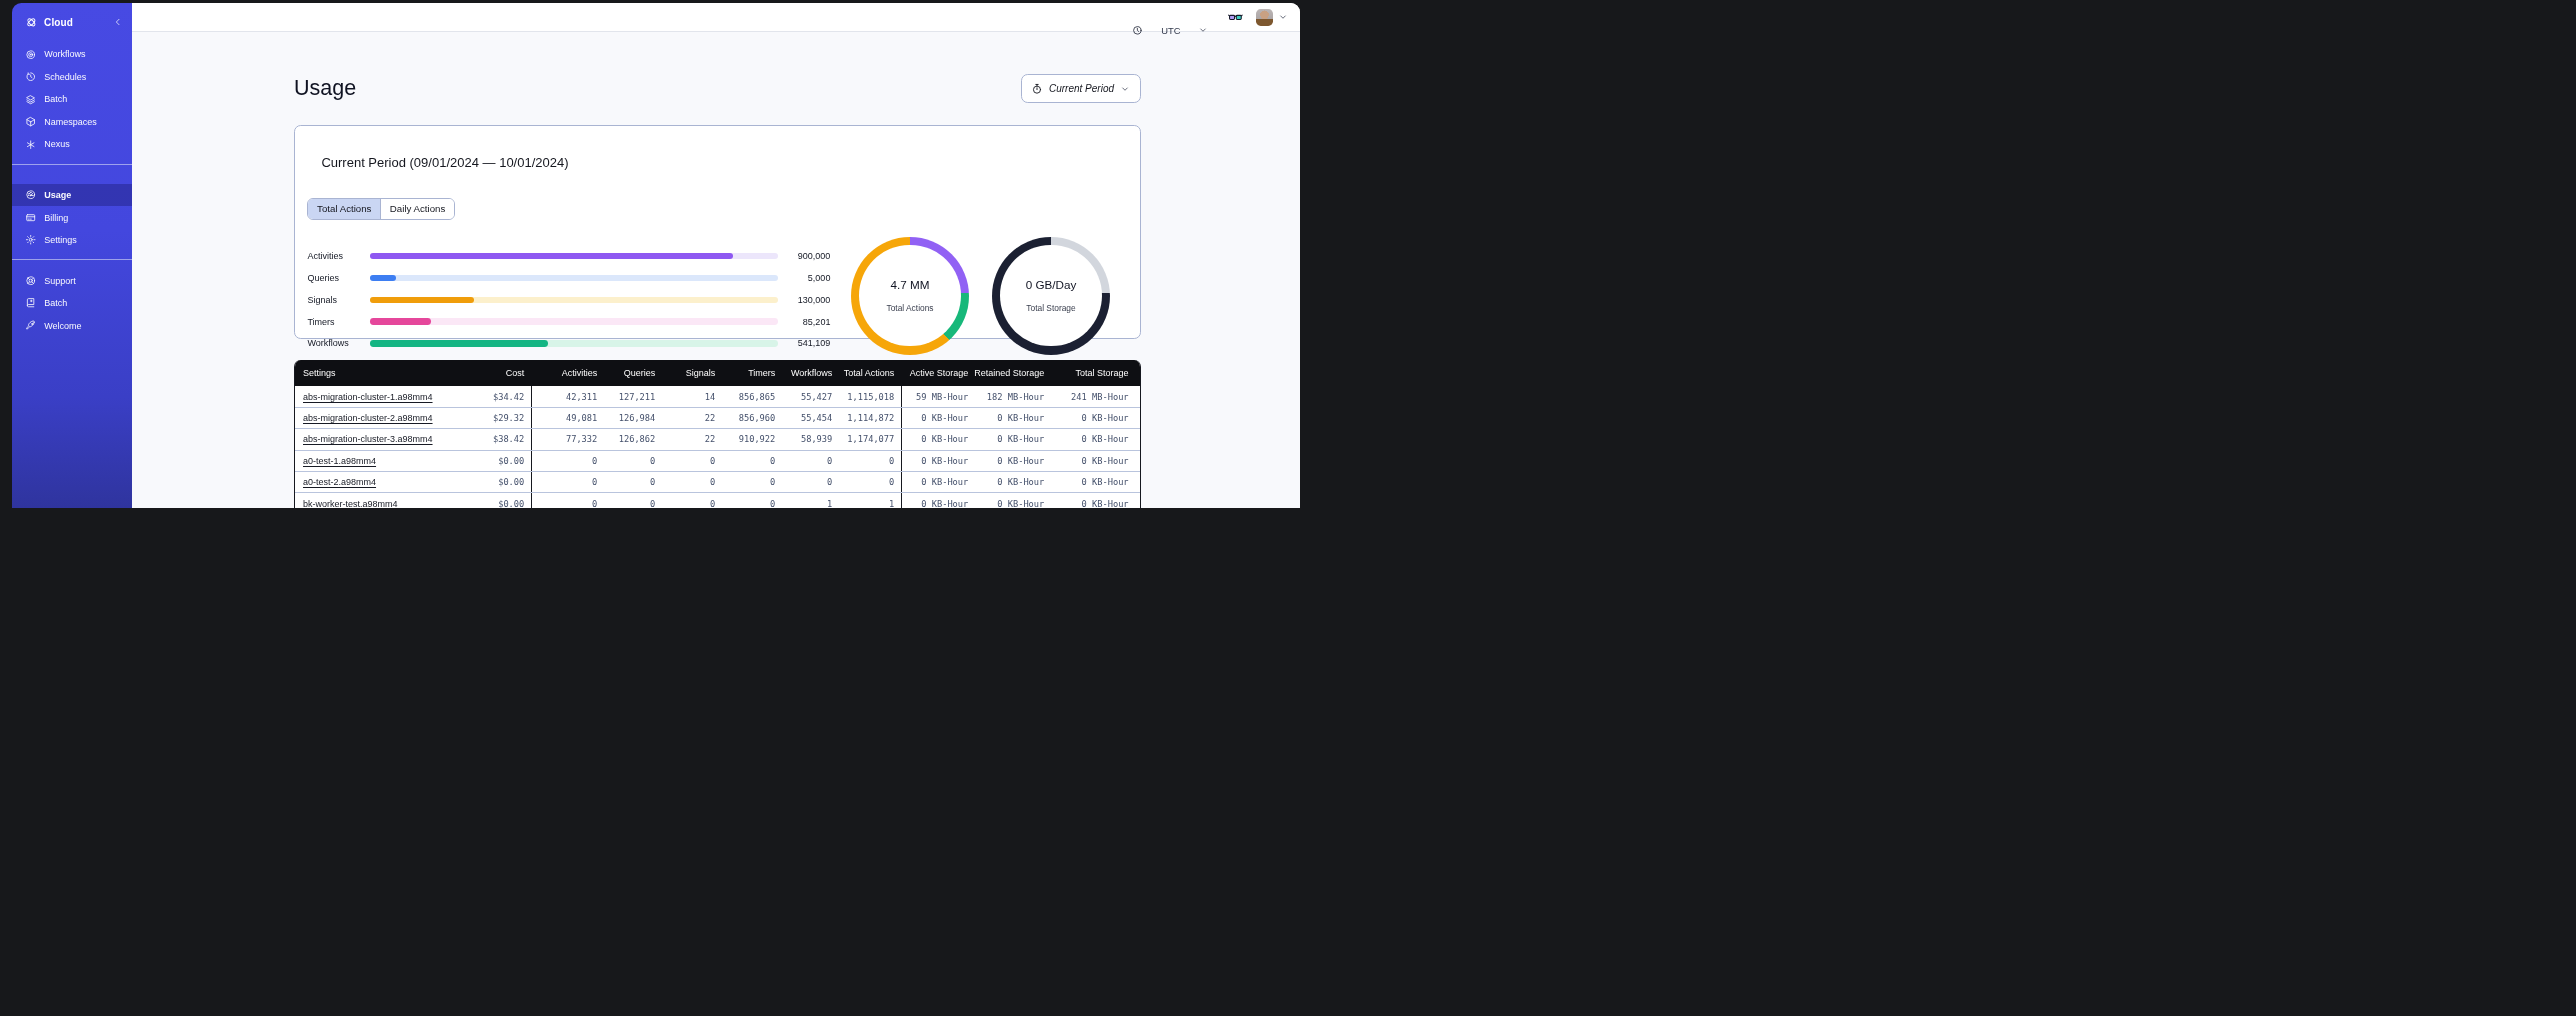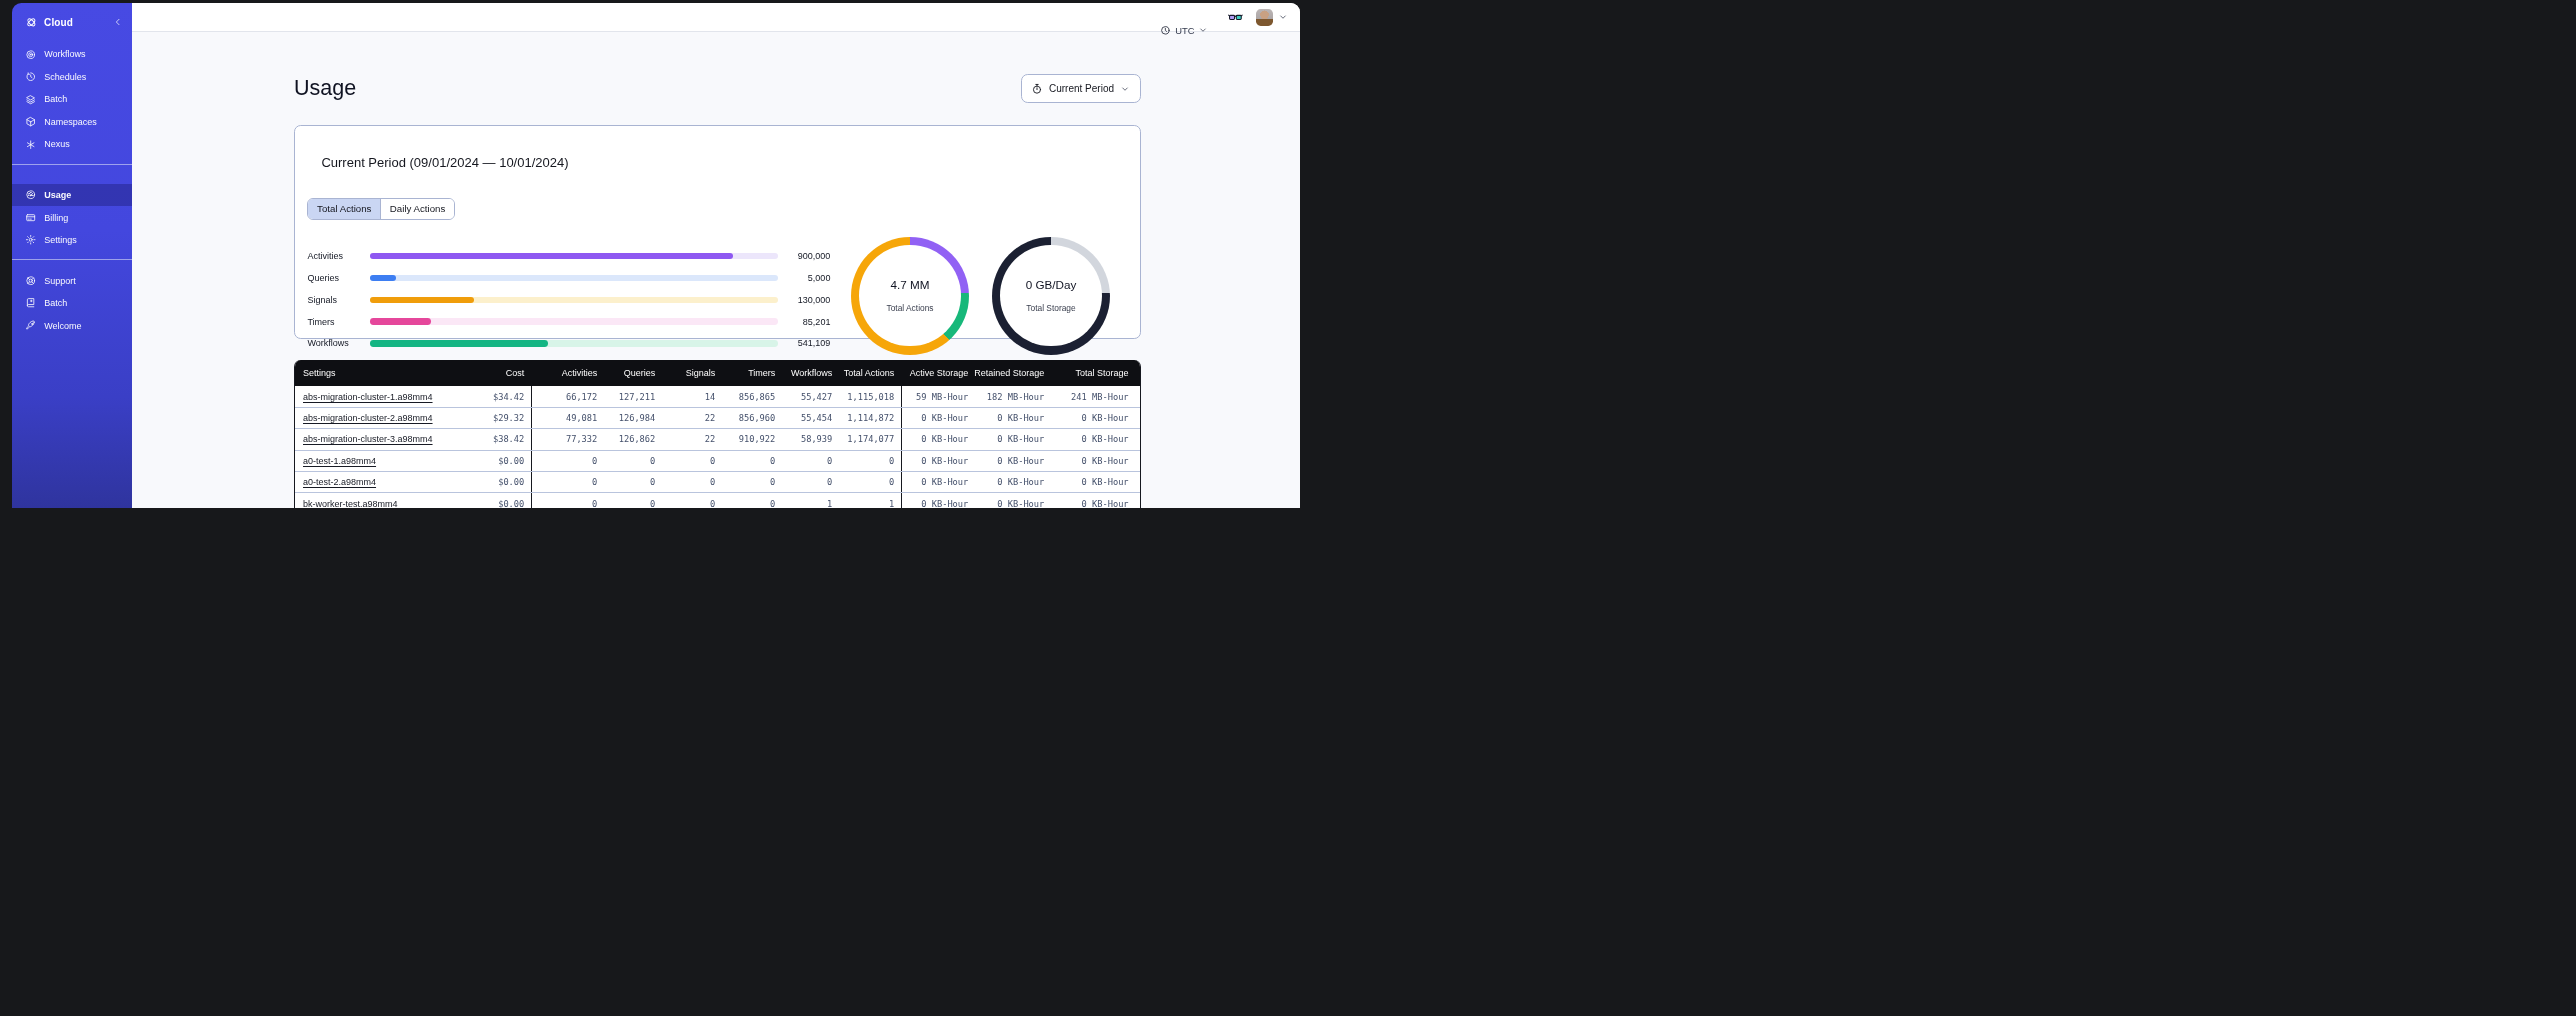--- a/index.html
+++ b/index.html
@@ -24,39 +24,39 @@
   .side-item .nav-ic{width:11.4px;height:11.4px;flex:none;opacity:.97;}
   .side-item.active{background:rgba(14,16,84,.32);font-weight:600;}
   .side-div{height:0.7px;background:rgba(233,236,248,.55);margin:8px 0 0 0;}
   .side-div.d1{margin-top:8px;}
   .gap-a{height:19.4px;} .gap-b{height:9.4px;}
 
   
   .content{flex:1;display:flex;flex-direction:column;background:#f8f9fc;min-width:0;}
   .topbar{height:28px;flex:none;background:#fff;border-bottom:0.7px solid #e2e5ec;
     display:flex;align-items:center;justify-content:flex-end;padding-right:12px;}
-  .tz{display:flex;align-items:flex-start;gap:4px;cursor:pointer;color:#2f3546;margin-top:26px;}
+  .tz{display:flex;align-items:flex-start;gap:18px;cursor:pointer;color:#2f3546;margin-top:26px;}
   .tbi{width:10.7px;height:10.7px;color:#1d2233;}
   .tz-label{font-size:9.4px;font-weight:500;color:#333a4d;}
   .chev{width:10px;height:10px;color:#333a4d;}
   .glasses{width:14.8px;height:14.8px;margin-left:20px;cursor:pointer;}
   .avatar{width:17.4px;height:17.4px;border-radius:4.7px;margin-left:12.7px;cursor:pointer;
     background:
       radial-gradient(circle at 50% 34%, #c9a183 0 30%, rgba(0,0,0,0) 31%),
       linear-gradient(to top, #7d572f 0 42%, rgba(0,0,0,0) 42%),
       linear-gradient(180deg,#bcb6b6 0%,#a09a9a 100%);}
   .uchev{margin-left:4.7px;}
 
   .main{flex:1;position:relative;}
   .page-inner{margin-left:162px;width:847px;}
   .title-row{display:flex;align-items:center;justify-content:space-between;padding-top:42px;height:29px;}
   .page-title{margin:0;font-size:21.5px;line-height:27px;font-weight:500;color:#101322;}
   .period-btn{display:flex;align-items:center;gap:6px;height:29px;padding:0 10px 0 9.4px;
     background:#fff;border:1px solid #a9b4d2;border-radius:6.7px;cursor:pointer;
-    font-family:inherit;font-size:10px;font-weight:500;color:#15171f;}
+    font-family:inherit;font-size:10px;font-weight:500;color:#15171f;font-style:italic;}
   .pbi{width:12px;height:12px;color:#15171f;}
 
   
   .card{margin-top:22px;height:214px;box-sizing:border-box;background:#fff;
     border:1px solid #a9b4d2;border-radius:6.7px;padding:13.4px 12px 0 12.4px;}
   .card-title{margin:14px;font-size:13px;line-height:17.4px;font-weight:400;color:#15171f;}
   .tabs{margin-top:12.7px;display:inline-flex;height:20px;border:1px solid #a9b4d2;
     border-radius:6px;overflow:hidden;box-sizing:content-box;}
   .tab{border:none;background:#fff;padding:0 8.7px;font-family:inherit;font-size:9.7px;
     font-weight:500;color:#15171f;cursor:pointer;display:flex;align-items:center;}
@@ -366,21 +366,21 @@
               <div class="th bL">Active Storage</div>
               <div class="th">Retained Storage</div>
               <div class="th last">Total Storage</div>
             </div>
           <div class="tbody" id="tbody">
               <div class="trow">
                 <div class="td ns">
                   <a class="ns-link">abs-migration-cluster-1.a98mm4</a>
                 </div>
                 <div class="td">$34.42</div>
-                <div class="td bL">66,172</div>
+                <div class="td bL">42,311</div>
                 <div class="td">127,211</div>
                 <div class="td">14</div>
                 <div class="td">856,865</div>
                 <div class="td">55,427</div>
                 <div class="td">1,115,018</div>
                 <div class="td bL">59 MB-Hour</div>
                 <div class="td">182 MB-Hour</div>
                 <div class="td last">241 MB-Hour</div>
               </div>
               <div class="trow">

